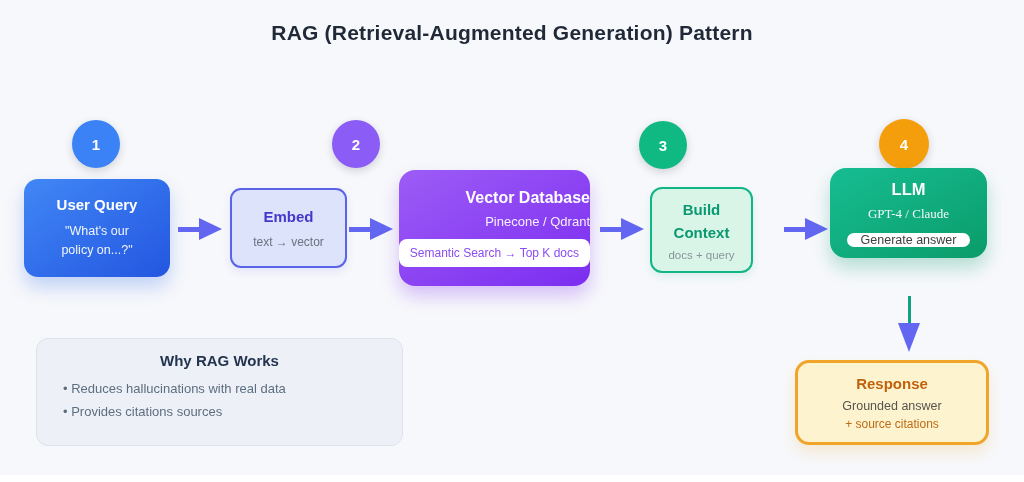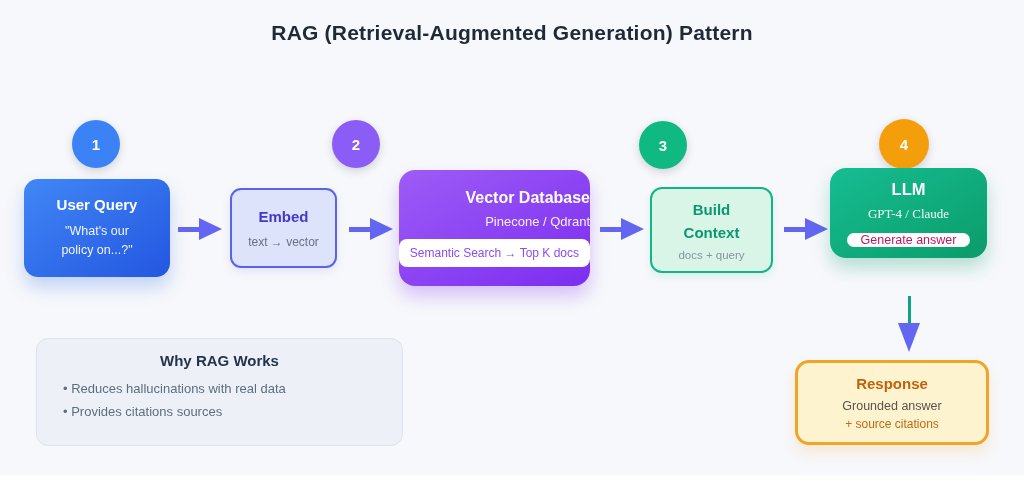--- a/index.html
+++ b/index.html
@@ -35,53 +35,53 @@
 
   #box-user-query {
     left:24px; top:179px; width:146px; height:98px; border-radius:14px;
     background:linear-gradient(145deg,#4187f6 0%,#2356e0 100%);
     box-shadow:0 10px 18px rgba(37,99,235,.25); color:#fff;
   }
   .uq-title { font-size:15px; font-weight:700; margin-bottom:9px; }
   .uq-sub { font-size:12.5px; line-height:1.55; color:rgba(255,255,255,.93); }
 
   #box-embed {
-    left:230px; top:188px; width:107px; height:80px; border-radius:11px;
+    left:230px; top:188px; width:117px; height:80px; border-radius:11px;
     background:#dde3fa; border:2.5px solid #5b63e8;
     box-shadow:0 4px 8px rgba(91,99,232,.12);
   }
   .embed-title { font-size:15px; font-weight:700; color:#4338ca; margin-bottom:10px; }
   .embed-sub { font-size:12px; color:#6b7280; }
 
   #box-vector {
     left:399px; top:170px; width:191px; height:116px; border-radius:16px;
     background:linear-gradient(150deg,#9d5cf6 0%,#7c2df0 100%);
     box-shadow:0 10px 18px rgba(124,45,240,.28); color:#fff;align-items:flex-end;
   }
   .vector-title { font-size:16px; font-weight:700; margin-bottom:7px; }
   .vector-sub { font-size:13px; color:rgba(255,255,255,.92); margin-bottom:10px; }
   .badge { background:#ffffff; border-radius:8px; white-space:nowrap; }
   .vector-badge { color:#8b4cf2; font-size:12px; padding:7px 11px; }
 
   #box-build {
-    left:650px; top:187px; width:123px; height:86px; border-radius:12px;
+    left:650px; top:187px; width:103px; height:86px; border-radius:12px;
     background:#d9f5e8; border:2.5px solid #12b586;
     box-shadow:0 4px 8px rgba(18,181,134,.12);
   }
   .build-title { font-size:15px; font-weight:700; color:#0a9870; line-height:1.5; }
   .build-sub { font-size:11.5px; color:#8a949c; margin-top:5px; }
 
   #box-llm {
     left:830px; top:168px; width:157px; height:90px; border-radius:16px;
     background:linear-gradient(150deg,#16bd92 0%,#0b9c6a 100%);
     box-shadow:0 10px 18px rgba(11,156,106,.28); color:#fff;
   }
   .llm-title { font-size:16.5px; font-weight:700; margin-bottom:7px; }
   .llm-sub { font-size:13px; color:rgba(255,255,255,.95); margin-bottom:11px;font-family:Liberation Serif, serif; }
-  .llm-badge { color:#be185d; font-size:12.5px; font-weight:400; padding:0 14px; }
+  .llm-badge { color:#404040; font-size:12.5px; font-weight:400; padding:0 14px; }
 
   .flow-arrow { position:absolute; top:218px; display:flex; align-items:center; }
   #arrow-1 { left:178px; }
   #arrow-2 { left:349px; }
   #arrow-3 { left:600px; }
   #arrow-4 { left:784px; }
   .arrow-stem { width:21px; height:5px; background:#6366f1; }
   .arrow-head {
     width:0; height:0;
     border-top:11px solid transparent; border-bottom:11px solid transparent;

